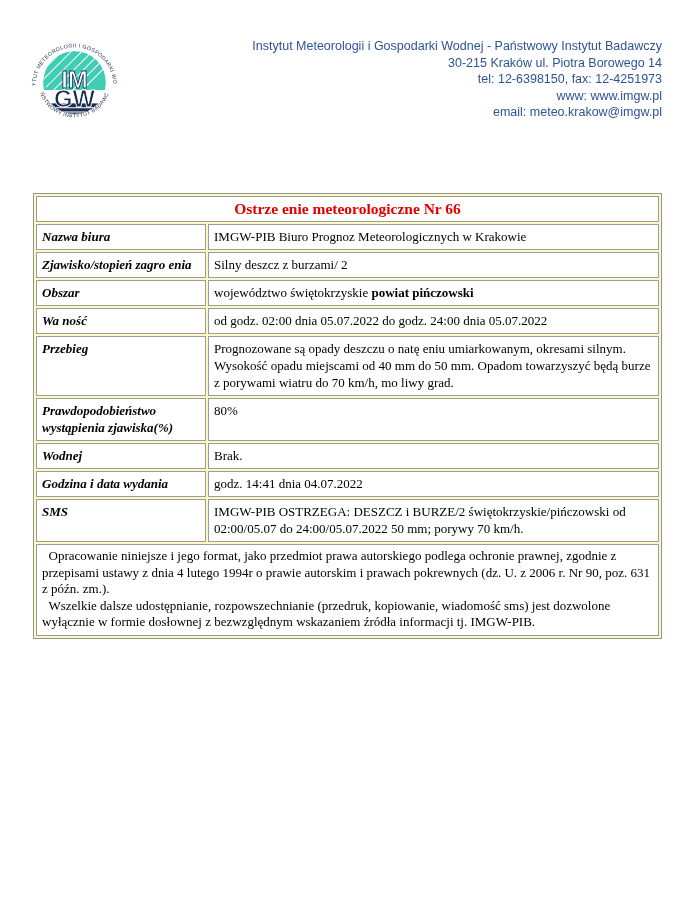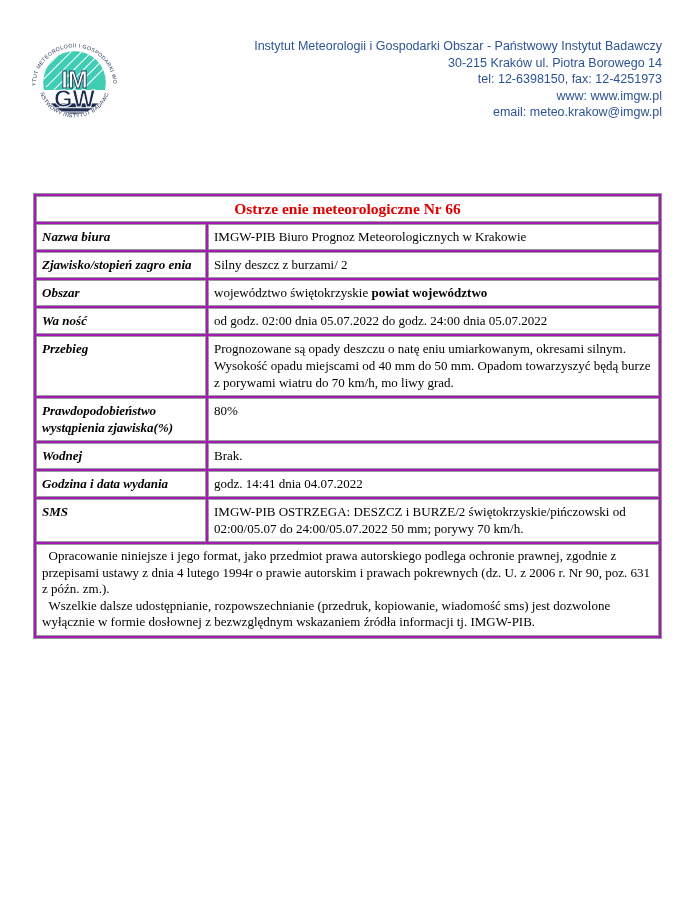--- a/index.html
+++ b/index.html
@@ -21,21 +21,21 @@
     font-size:12.5px;line-height:16.5px;
     color:#2e5395;
   }
   .header-right .bold{font-weight:bold;}
   
   table.warning{
     position:absolute;left:33px;top:193px;
     width:629px;
     border-collapse:separate;border-spacing:2px;
     border:1px solid #949494;
-    background:#a21caf;
+    background:#fef9c3;
     font-size:13px;line-height:17px;color:#000000;
   }
   table.warning td{
     border:1px solid #9c9c9c;
     padding:3px 5px 4px 5px;
     vertical-align:top;
     background:#ffffff;
   }
   td.title-cell{
     text-align:center;
@@ -95,21 +95,21 @@
     </g>
     <text font-family="Liberation Sans, sans-serif" font-size="5.6" fill="#1c2c50" letter-spacing="0.4">
       <textPath href="#arcTop" startOffset="50%" text-anchor="middle">INSTYTUT METEOROLOGII I GOSPODARKI WODNEJ</textPath>
     </text>
     <text font-family="Liberation Sans, sans-serif" font-size="5.6" fill="#1c2c50" letter-spacing="0.4">
       <textPath href="#arcBottom" startOffset="50%" text-anchor="middle">PAŃSTWOWY INSTYTUT BADAWCZY</textPath>
     </text>
   </svg>
 
   <div class="header-right">
-    <div>Instytut Meteorologii i Gospodarki Obszar - Państwowy Instytut Badawczy</div>
+    <div>Instytut Meteorologii i Gospodarki Wodnej - Państwowy Instytut Badawczy</div>
     <div>30-215 Kraków ul. Piotra Borowego 14</div>
     <div>tel: 12-6398150, fax: 12-4251973</div>
     <div>www: www.imgw.pl</div>
     <div>email: meteo.krakow@imgw.pl</div>
   </div>
 
   <table class="warning">
     <tbody>
       <tr>
         <td class="title-cell" colspan="2">Ostrze enie meteorologiczne Nr 66</td>
@@ -117,21 +117,21 @@
       <tr>
         <td class="lbl">Nazwa biura</td>
         <td class="val">IMGW-PIB Biuro Prognoz Meteorologicznych w Krakowie</td>
       </tr>
       <tr>
         <td class="lbl">Zjawisko/stopień zagro enia</td>
         <td class="val">Silny deszcz z burzami/ 2</td>
       </tr>
       <tr>
         <td class="lbl">Obszar</td>
-        <td class="val"><span>województwo świętokrzyskie </span><span class="bold">powiat województwo</span></td>
+        <td class="val"><span>województwo świętokrzyskie </span><span class="bold">powiat pińczowski</span></td>
       </tr>
       <tr>
         <td class="lbl">Wa ność</td>
         <td class="val">od godz. 02:00 dnia 05.07.2022 do godz. 24:00 dnia 05.07.2022</td>
       </tr>
       <tr>
         <td class="lbl">Przebieg</td>
         <td class="val">Prognozowane są opady deszczu o natę eniu umiarkowanym, okresami silnym. Wysokość opadu miejscami od 40 mm do 50 mm. Opadom towarzyszyć będą burze z porywami wiatru do 70 km/h, mo liwy grad.</td>
       </tr>
       <tr>

